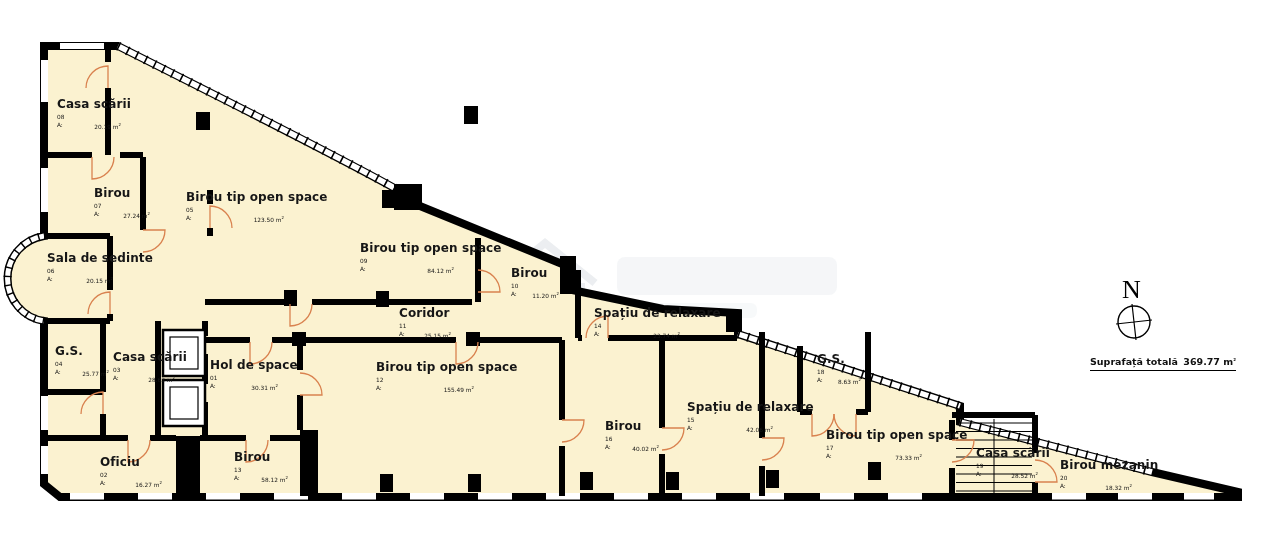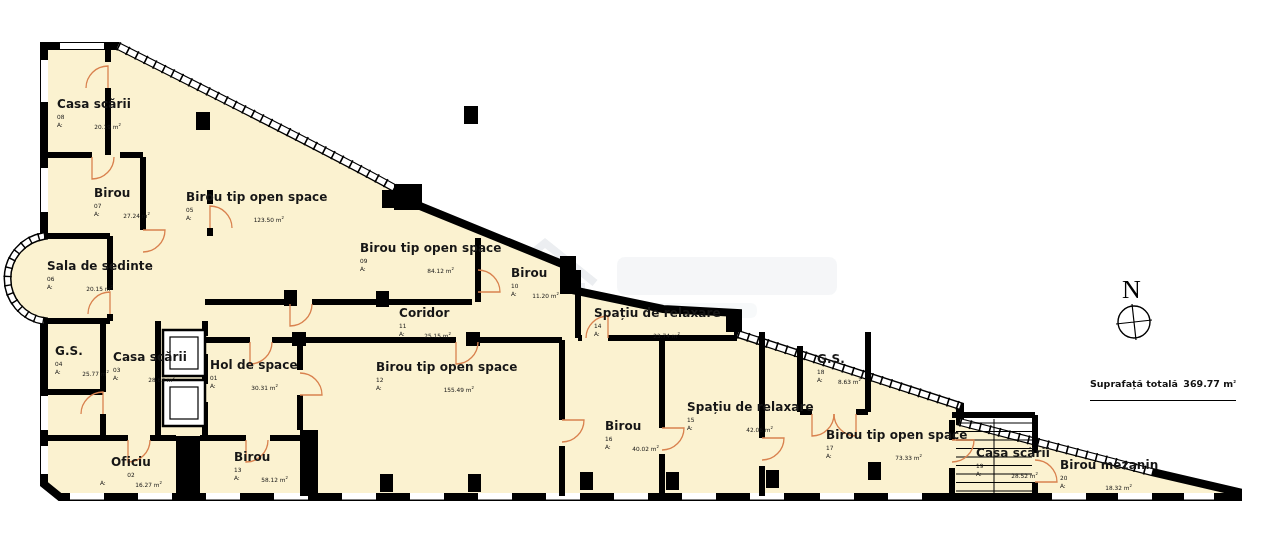--- a/index.html
+++ b/index.html
@@ -9,21 +9,21 @@
   .stage{position:relative;width:1270px;height:550px;background:var(--background);
          font-family:"DejaVu Sans","Liberation Sans",sans-serif;overflow:hidden;}
   .stage svg{position:absolute;left:0;top:0;}
   .labels{position:absolute;left:0;top:0;width:1270px;height:550px;pointer-events:none;}
   .room-label{position:absolute;color:var(--ink);}
   .rname{font-size:12px;font-weight:bold;white-space:nowrap;margin-bottom:3px;letter-spacing:.1px;}
   .rnum{font-size:5.8px;margin-bottom:2px;}
   .rarea{display:flex;justify-content:space-between;font-size:5.8px;white-space:nowrap;}
   .rarea sup,.tv sup{font-size:4px;}
   .total{position:absolute;left:1090px;top:356px;width:146px;display:flex;justify-content:space-between;
-         border-bottom:1.4px solid #000;padding-bottom:11px;font-size:9.5px;font-weight:bold;color:#111;margin-top:22px;}
+         border-bottom:1.4px solid #000;padding-bottom:3px;font-size:9.5px;font-weight:bold;color:#111;}
   .tv{white-space:nowrap;}
 </style>
 </head>
 <body>
 
 <div class="stage">
 
   <svg width="1270" height="550" viewBox="0 0 1270 550">
     <defs>
       <path id="doorD" d="M0,0 V22 A22,22 0 0 0 22,0"></path>
@@ -175,21 +175,21 @@
 
   <div class="labels" id="room-labels">
       <div class="room-label" style="left: 210px; top: 358px; width: 68px;">
         <div class="rname">Hol de space</div>
         <div class="rnum">01</div>
         <div class="rarea">
           <span>A:</span>
           <span><span>30.31</span>&nbsp;<span>m</span><sup>2</sup></span>
         </div>
       </div>
-      <div class="room-label" style="left: 100px; top: 455px; width: 62px; text-align: center;">
+      <div class="room-label" style="left: 100px; top: 455px; width: 62px;">
         <div class="rname">Oficiu</div>
         <div class="rnum">02</div>
         <div class="rarea">
           <span>A:</span>
           <span><span>16.27</span>&nbsp;<span>m</span><sup>2</sup></span>
         </div>
       </div>
       <div class="room-label" style="left: 113px; top: 350px; width: 62px;">
         <div class="rname">Casa scării</div>
         <div class="rnum">03</div>
@@ -207,21 +207,21 @@
         </div>
       </div>
       <div class="room-label" style="left: 186px; top: 190px; width: 98px;">
         <div class="rname">Birou tip open space</div>
         <div class="rnum">05</div>
         <div class="rarea">
           <span>A:</span>
           <span><span>123.50</span>&nbsp;<span>m</span><sup>2</sup></span>
         </div>
       </div>
-      <div class="room-label" style="left: 47px; top: 251px; width: 66px; margin-top: 8px;">
+      <div class="room-label" style="left: 47px; top: 251px; width: 66px;">
         <div class="rname">Sala de sedinte</div>
         <div class="rnum">06</div>
         <div class="rarea">
           <span>A:</span>
           <span><span>20.15</span>&nbsp;<span>m</span><sup>2</sup></span>
         </div>
       </div>
       <div class="room-label" style="left: 94px; top: 186px; width: 56px;">
         <div class="rname">Birou</div>
         <div class="rnum">07</div>

